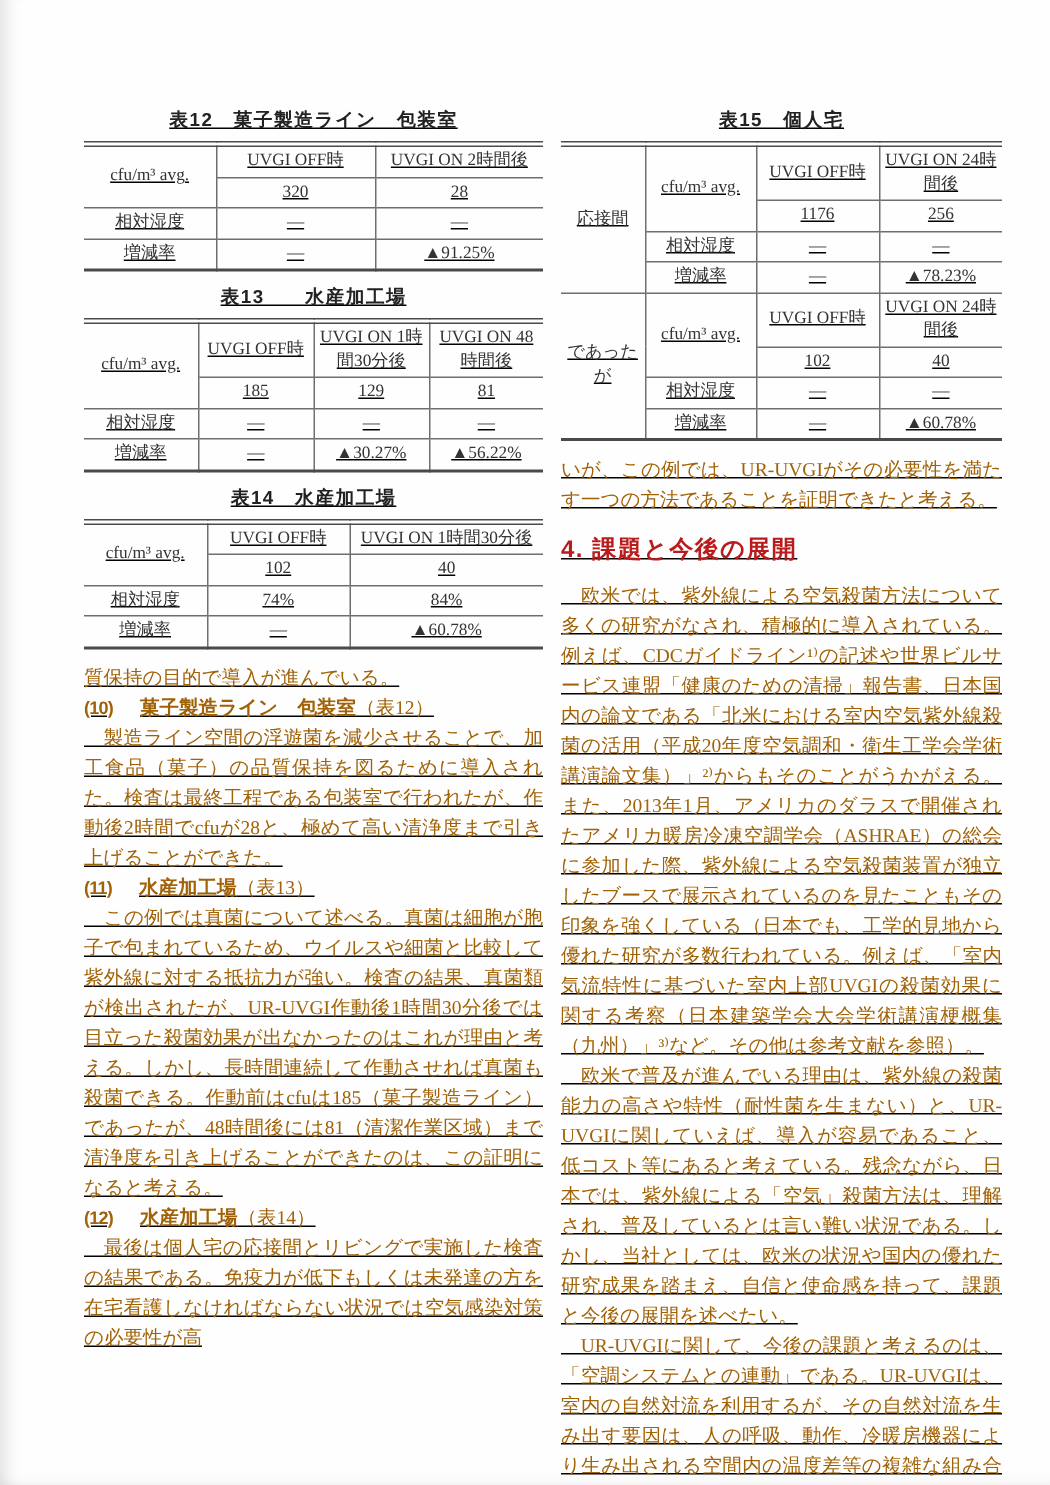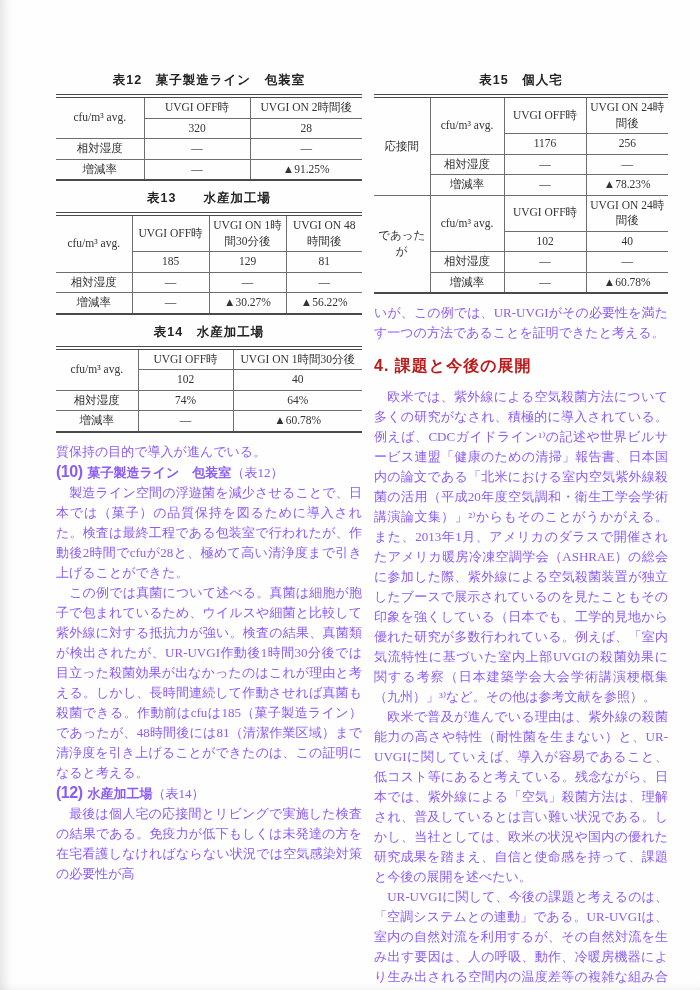--- a/index.html
+++ b/index.html
@@ -1,20 +1,21 @@
 <!DOCTYPE html>
 <html lang="ja"><head>
 <meta charset="utf-8">
 <style>
   * { margin:0; padding:0; box-sizing:border-box; }
   html,body { width:700px; background:#ffffff; }
   body { font-family:"Liberation Serif","DejaVu Serif",serif; }
   .page {
     position:relative; width:700px; height:990px; background:#fefefe; overflow:hidden;
     box-shadow: inset 12px 0 12px -9px rgba(0,0,0,0.13), inset 0 -8px 10px -8px rgba(0,0,0,0.07);
+    text-decoration: underline;
   }
   .columns { display:flex; padding:72px 32px 0 56px; gap:12px; }
   .col-left  { width:306px; flex:none; }
   .col-right { width:294px; flex:none; }
 
   
   .tblock { margin-bottom:9px; }
   .tcap {
     text-align:center; font-family:"Liberation Sans","DejaVu Sans",sans-serif;
     font-weight:bold; font-size:12.5px; color:#222; letter-spacing:1px; margin-bottom:5px;
@@ -25,27 +26,27 @@
     font-family:"Liberation Serif","DejaVu Serif",serif; font-size:11.5px; color:#333;
   }
   td { border:1px solid #6e6e6e; text-align:center; vertical-align:middle;
        padding:2px 3px; line-height:1.35; }
   td:first-child { border-left:none; }
   td:last-child  { border-right:none; }
 
   
   .bodytext { margin-top:8px; }
   .bodytext p, .col-right p {
-    font-size:13px; line-height:20px; color:#8b5cf6; text-align:justify;
+    font-size:13px; line-height:20px; color:#a16207; text-align:justify;
   }
   .item-h {
     font-family:"Liberation Sans","DejaVu Sans",sans-serif; font-weight:bold;
     font-size:13px; line-height:20px; color:#1f1f1f;
   }
-  .item-h .inum { font-size:16px; margin-right:5px; letter-spacing:-0.5px; }
+  .item-h .inum { font-size:12px; margin-right:18px; letter-spacing:-0.5px; }
   .item-h .iref { font-weight:normal; font-family:"Liberation Serif","DejaVu Serif",serif; }
   .sec-h {
     font-family:"Liberation Sans","DejaVu Sans",sans-serif; font-weight:bold;
     font-size:16px; color:#b91c1c; letter-spacing:1px; margin:13px 0 10px;
   }
 
   
   .footer { position:absolute; left:0; right:0; bottom:34px; height:16px;
             font-size:11px; color:#333; }
   .pageno { position:absolute; left:0; right:0; text-align:center; letter-spacing:1px; }
@@ -142,35 +143,36 @@
             <td>UVGI OFF時</td>
             <td>UVGI ON 1時間30分後</td>
           </tr>
           <tr>
             <td>102</td>
             <td>40</td>
           </tr>
           <tr>
             <td>相対湿度</td>
             <td>74%</td>
-            <td>64%</td>
+            <td>84%</td>
           </tr>
           <tr>
             <td>増減率</td>
             <td>—</td>
             <td>▲60.78%</td>
           </tr>
         </tbody>
           </table>
       </div>
 
       <div class="bodytext">
         <p>質保持の目的で導入が進んでいる。</p>
         <p class="item-h"><span class="inum">(10)</span><span>菓子製造ライン　包装室</span><span class="iref">（表12）</span></p>
-        <p>　製造ライン空間の浮遊菌を減少させることで、日本では（菓子）の品質保持を図るために導入された。検査は最終工程である包装室で行われたが、作動後2時間でcfuが28と、極めて高い清浄度まで引き上げることができた。</p>
+        <p>　製造ライン空間の浮遊菌を減少させることで、加工食品（菓子）の品質保持を図るために導入された。検査は最終工程である包装室で行われたが、作動後2時間でcfuが28と、極めて高い清浄度まで引き上げることができた。</p>
+        <p class="item-h"><span class="inum">(11)</span><span>水産加工場</span><span class="iref">（表13）</span></p>
         <p>　この例では真菌について述べる。真菌は細胞が胞子で包まれているため、ウイルスや細菌と比較して紫外線に対する抵抗力が強い。検査の結果、真菌類が検出されたが、UR-UVGI作動後1時間30分後では目立った殺菌効果が出なかったのはこれが理由と考える。しかし、長時間連続して作動させれば真菌も殺菌できる。作動前はcfuは185（菓子製造ライン）であったが、48時間後には81（清潔作業区域）まで清浄度を引き上げることができたのは、この証明になると考える。</p>
         <p class="item-h"><span class="inum">(12)</span><span>水産加工場</span><span class="iref">（表14）</span></p>
         <p>　最後は個人宅の応接間とリビングで実施した検査の結果である。免疫力が低下もしくは未発達の方を在宅看護しなければならない状況では空気感染対策の必要性が高</p>
       </div>
     </div>
 
     <div class="col-right">
 
       <div class="tblock">
         <div class="tcap">表15　個人宅</div>

